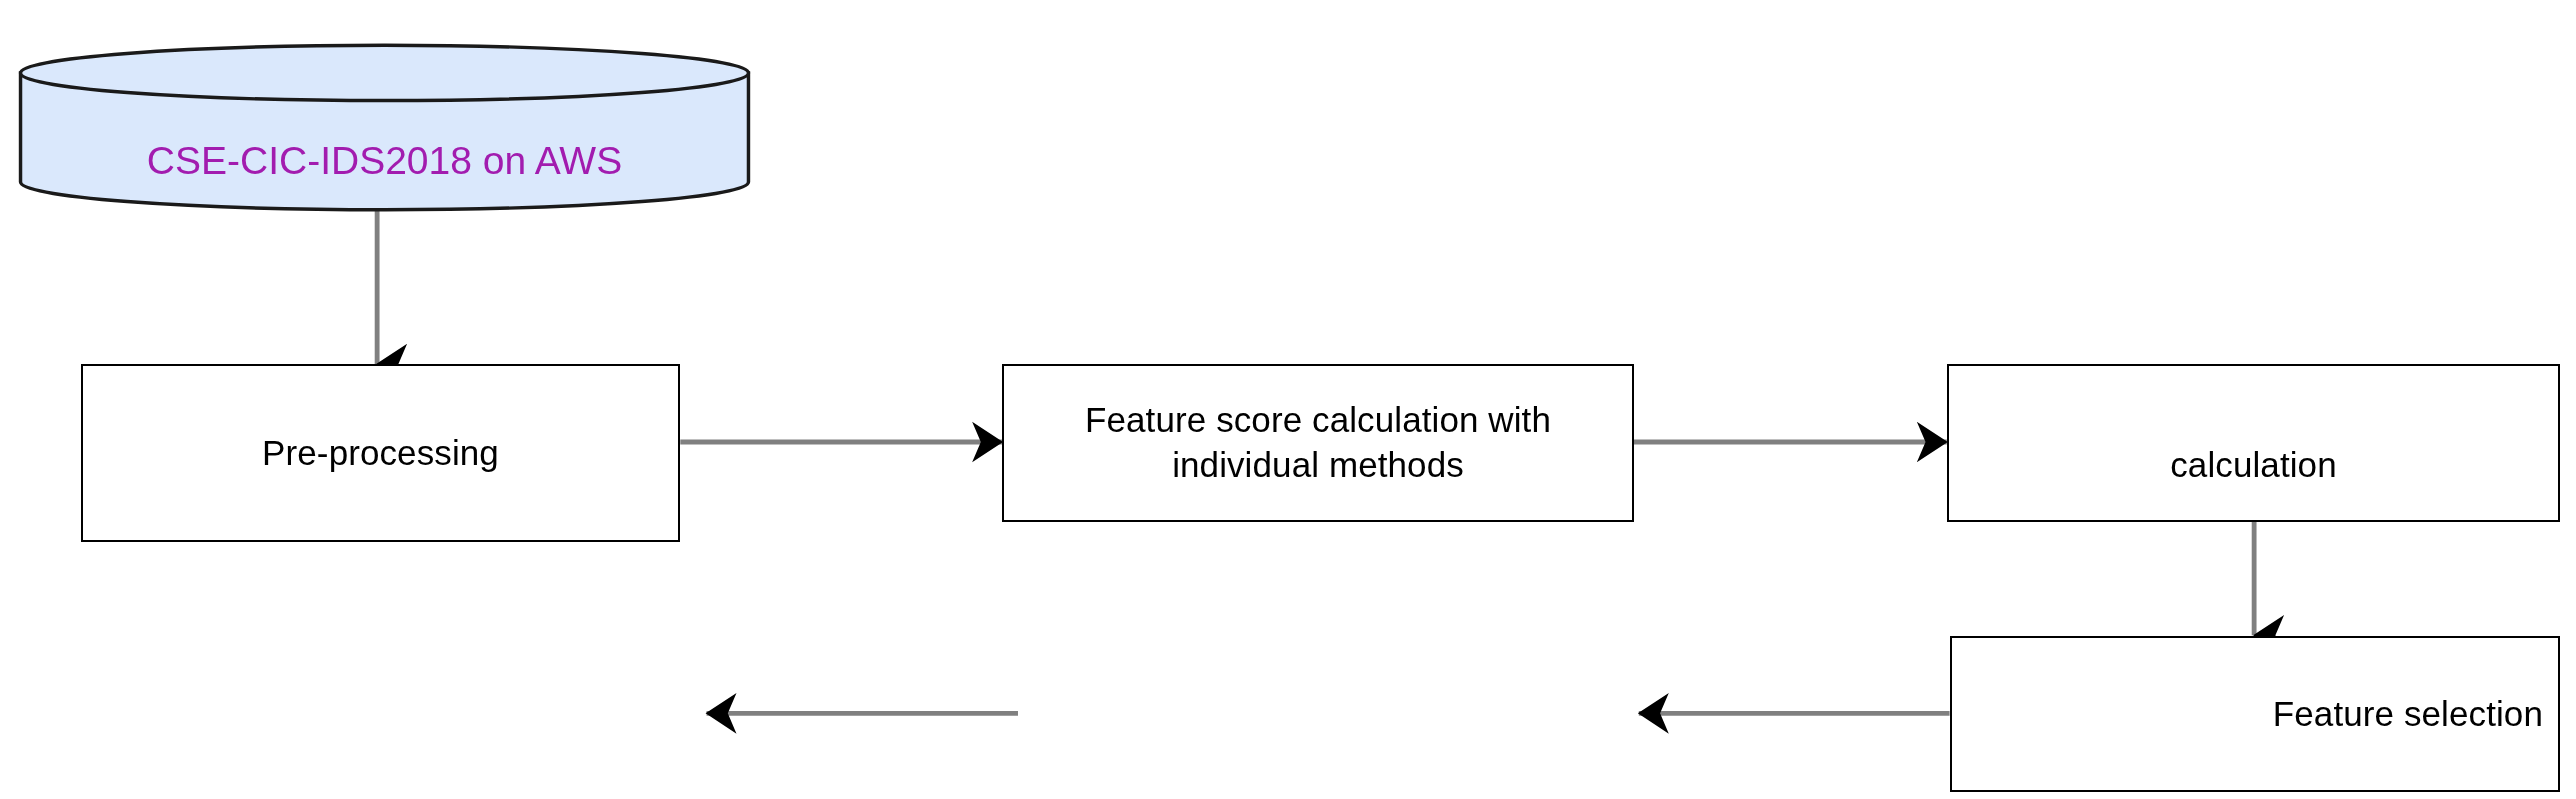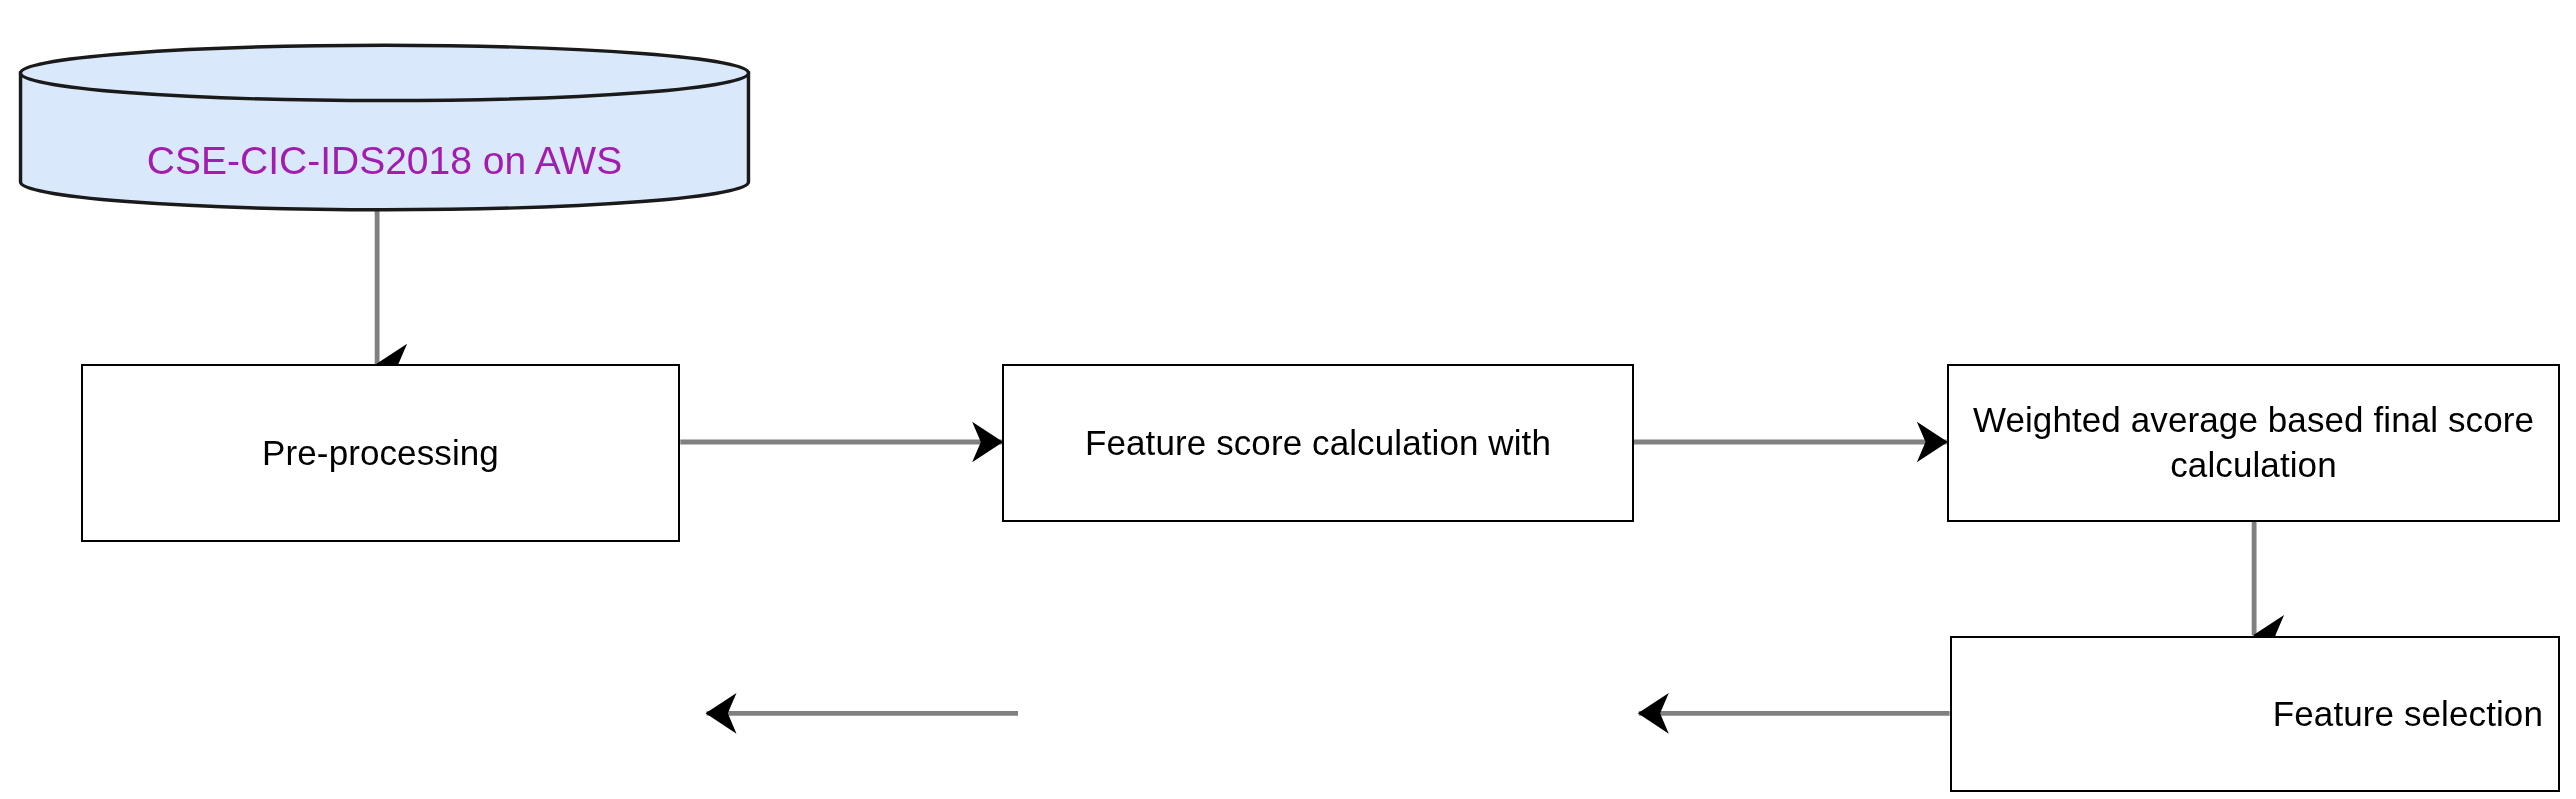--- a/index.html
+++ b/index.html
@@ -97,26 +97,27 @@
     <div class="cyl-label" style="top:97px;">CSE-CIC-IDS2018 on AWS</div>
   </div>
 
   <div class="node-box" style="left:81px; top:364px; width:599px; height:178px;">
     <span class="node-label">Pre-processing</span>
   </div>
 
   <div class="node-box" style="left:1002px; top:364px; width:632px; height:158px;">
     <span class="node-label">
       <span>Feature score calculation with</span><br>
+      <span>individual methods</span>
     </span>
   </div>
 
   <div class="node-box" style="left:1947px; top:364px; width:613px; height:158px;">
     <span class="node-label">
-      <span>Weighted average based final score</span><br>
+      <br>
       <span>calculation</span>
     </span>
   </div>
 
 
 
   <div class="node-box" style="left:1950px; top:636px; width:610px; height:156px;text-align:right;">
     <span class="node-label">Feature selection</span>
   </div>
 

